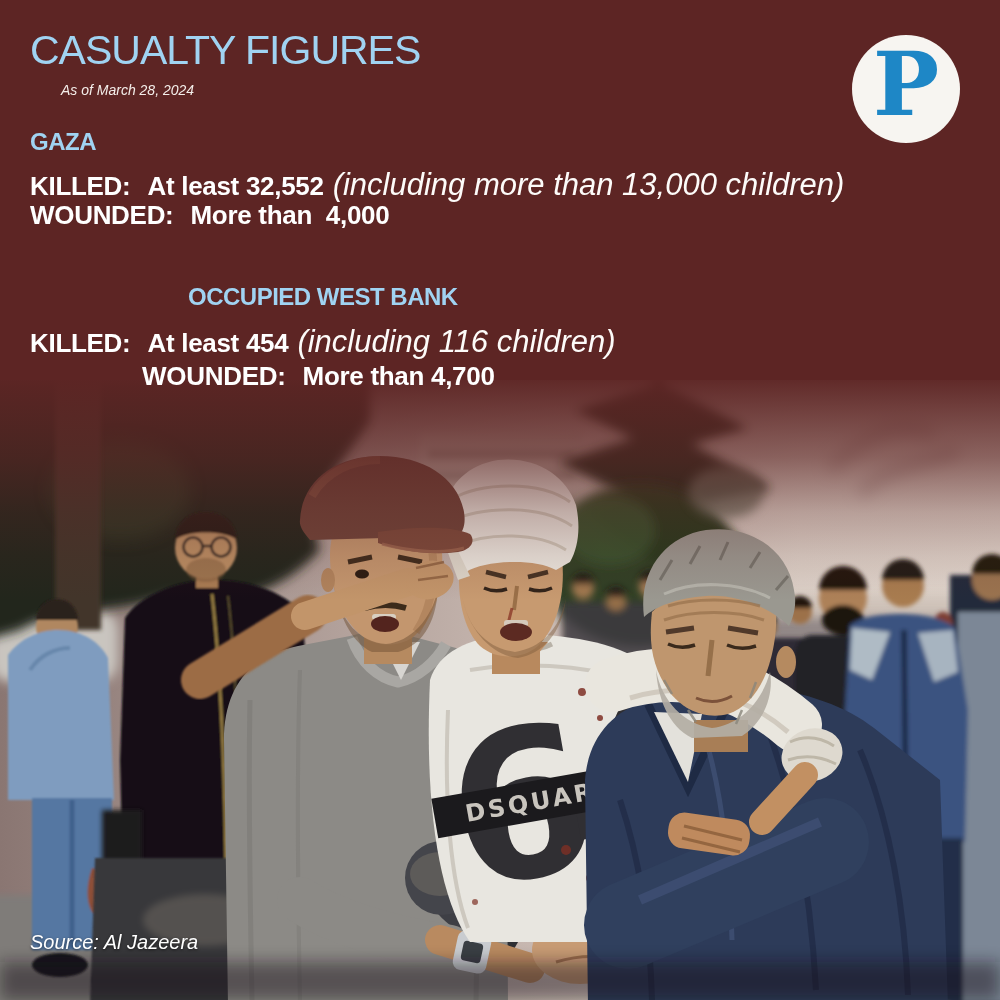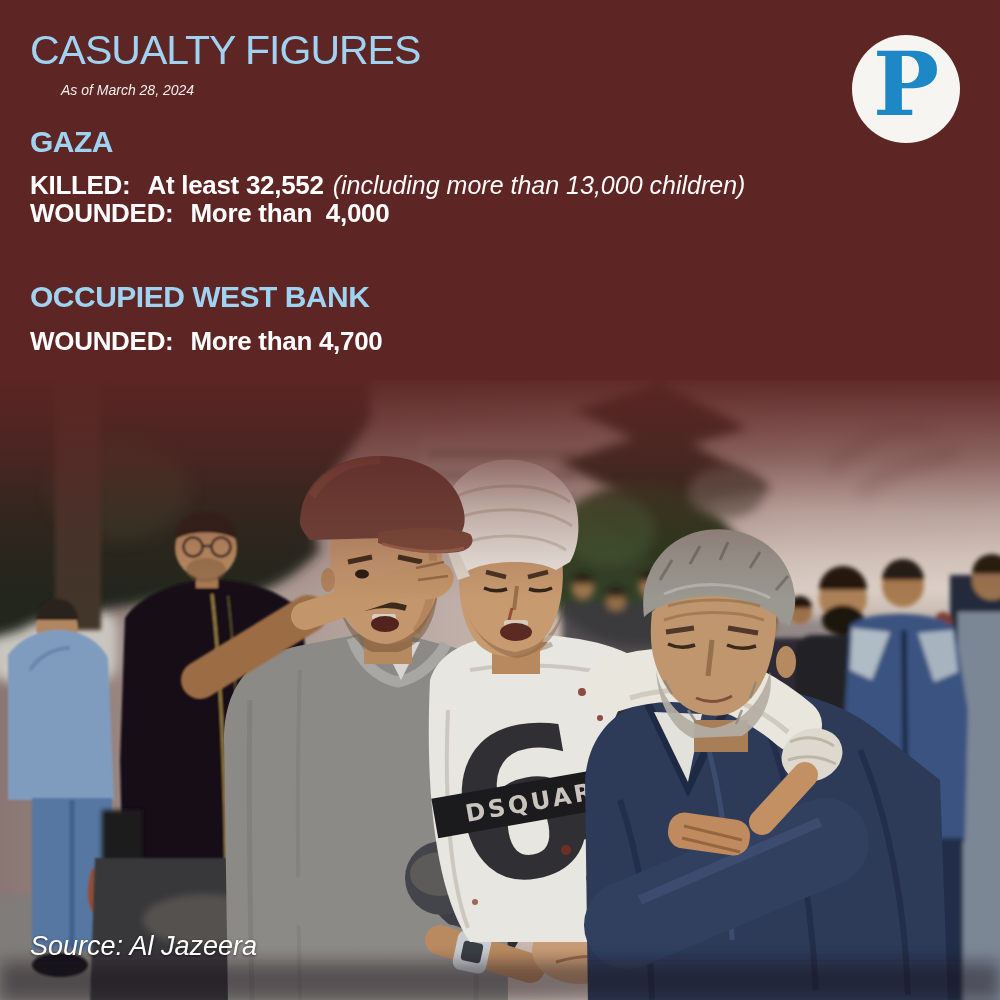--- a/index.html
+++ b/index.html
@@ -5,38 +5,38 @@
   html,body{margin:0;padding:0;background:#2a1212;}
   .canvas{position:relative;width:1000px;height:1000px;overflow:hidden;
     background:#5d2524;font-family:"Liberation Sans",sans-serif;}
   
   .page-title{position:absolute;left:30px;top:28px;margin:0;
     font-size:41px;font-weight:normal;letter-spacing:-1px;color:#a0d3f2;line-height:44px;}
   .as-of{position:absolute;left:31px;top:82px;font-size:14px;font-style:italic;
     color:#f4eeea;letter-spacing:0;margin-left:30px;}
   .section{position:absolute;left:30px;}
   .section-gaza{top:126px;}
-  .section-wb{top:281px;}
-  .section h2{margin:0 0 13px 0;font-size:30px;font-weight:bold;color:#a0d3f2;
+  .section-wb{top:281px;text-align:center;}
+  .section h2{margin:0 0 13px 0;font-size:24px;font-weight:bold;color:#a0d3f2;
     letter-spacing:-0.5px;line-height:32px;}
   .stat-row{white-space:nowrap;color:#ffffff;}
   .section-gaza .stat-row{line-height:28px;font-size:26px;}
   .section-wb .stat-row{line-height:31px;font-size:26px;}
   .stat-row .lbl{font-weight:bold;margin-right:17px;letter-spacing:-0.3px;}
   .stat-row .val{font-weight:bold;white-space:pre;letter-spacing:-0.3px;}
-  .stat-row .note{font-style:italic;font-weight:normal;font-size:25px;margin-left:9px;
+  .stat-row .note{font-style:italic;font-weight:normal;font-size:31px;margin-left:9px;
     color:#fdfbf9;}
   
   .logo{position:absolute;left:852px;top:35px;width:108px;height:108px;border-radius:50%;
     background:#f7f5f1;display:flex;align-items:center;justify-content:center;}
   .logo .p{font-family:"DejaVu Serif",serif;font-weight:bold;font-size:88px;
     color:#1e87c6;line-height:1;margin-top:-10px;}
   
   .photo{position:absolute;left:0;top:380px;width:1000px;height:620px;display:block;}
-  .source{position:absolute;left:30px;top:931px;font-size:27px;font-style:italic;
+  .source{position:absolute;left:30px;top:931px;font-size:20px;font-style:italic;
     color:#ffffff;text-shadow:0 1px 3px rgba(0,0,0,.6);letter-spacing:0;}
   .shirt64{font-family:"DejaVu Sans",sans-serif;font-weight:bold;font-size:205px;
     letter-spacing:-28px;fill:#232226;opacity:.93;}
   .shirtbrand{font-family:"DejaVu Sans",sans-serif;font-weight:bold;font-size:24px;
     letter-spacing:3px;fill:#d8d4cc;opacity:.92;text-anchor:middle;}
 </style>
 </head>
 <body>
 
 <div class="canvas">
@@ -335,18 +335,21 @@
       <span class="lbl">KILLED:</span><span class="val">At least 32,552</span><span class="note">(including more than 13,000 children)</span>
     </div>
     <div class="stat-row">
       <span class="lbl">WOUNDED:</span><span class="val">More than  4,000</span><span class="note"></span>
     </div>
   </section>
 
   <section class="section section-wb">
     <h2>OCCUPIED WEST BANK</h2>
     <div class="stat-row">
+      <span class="lbl">KILLED:</span><span class="val">At least 454</span><span class="note">(including 116 children)</span>
+    </div>
+    <div class="stat-row">
       <span class="lbl">WOUNDED:</span><span class="val">More than 4,700</span><span class="note"></span>
     </div>
   </section>
 
   <div class="source">Source: Al Jazeera</div>
 </div>
 
 </body></html>

